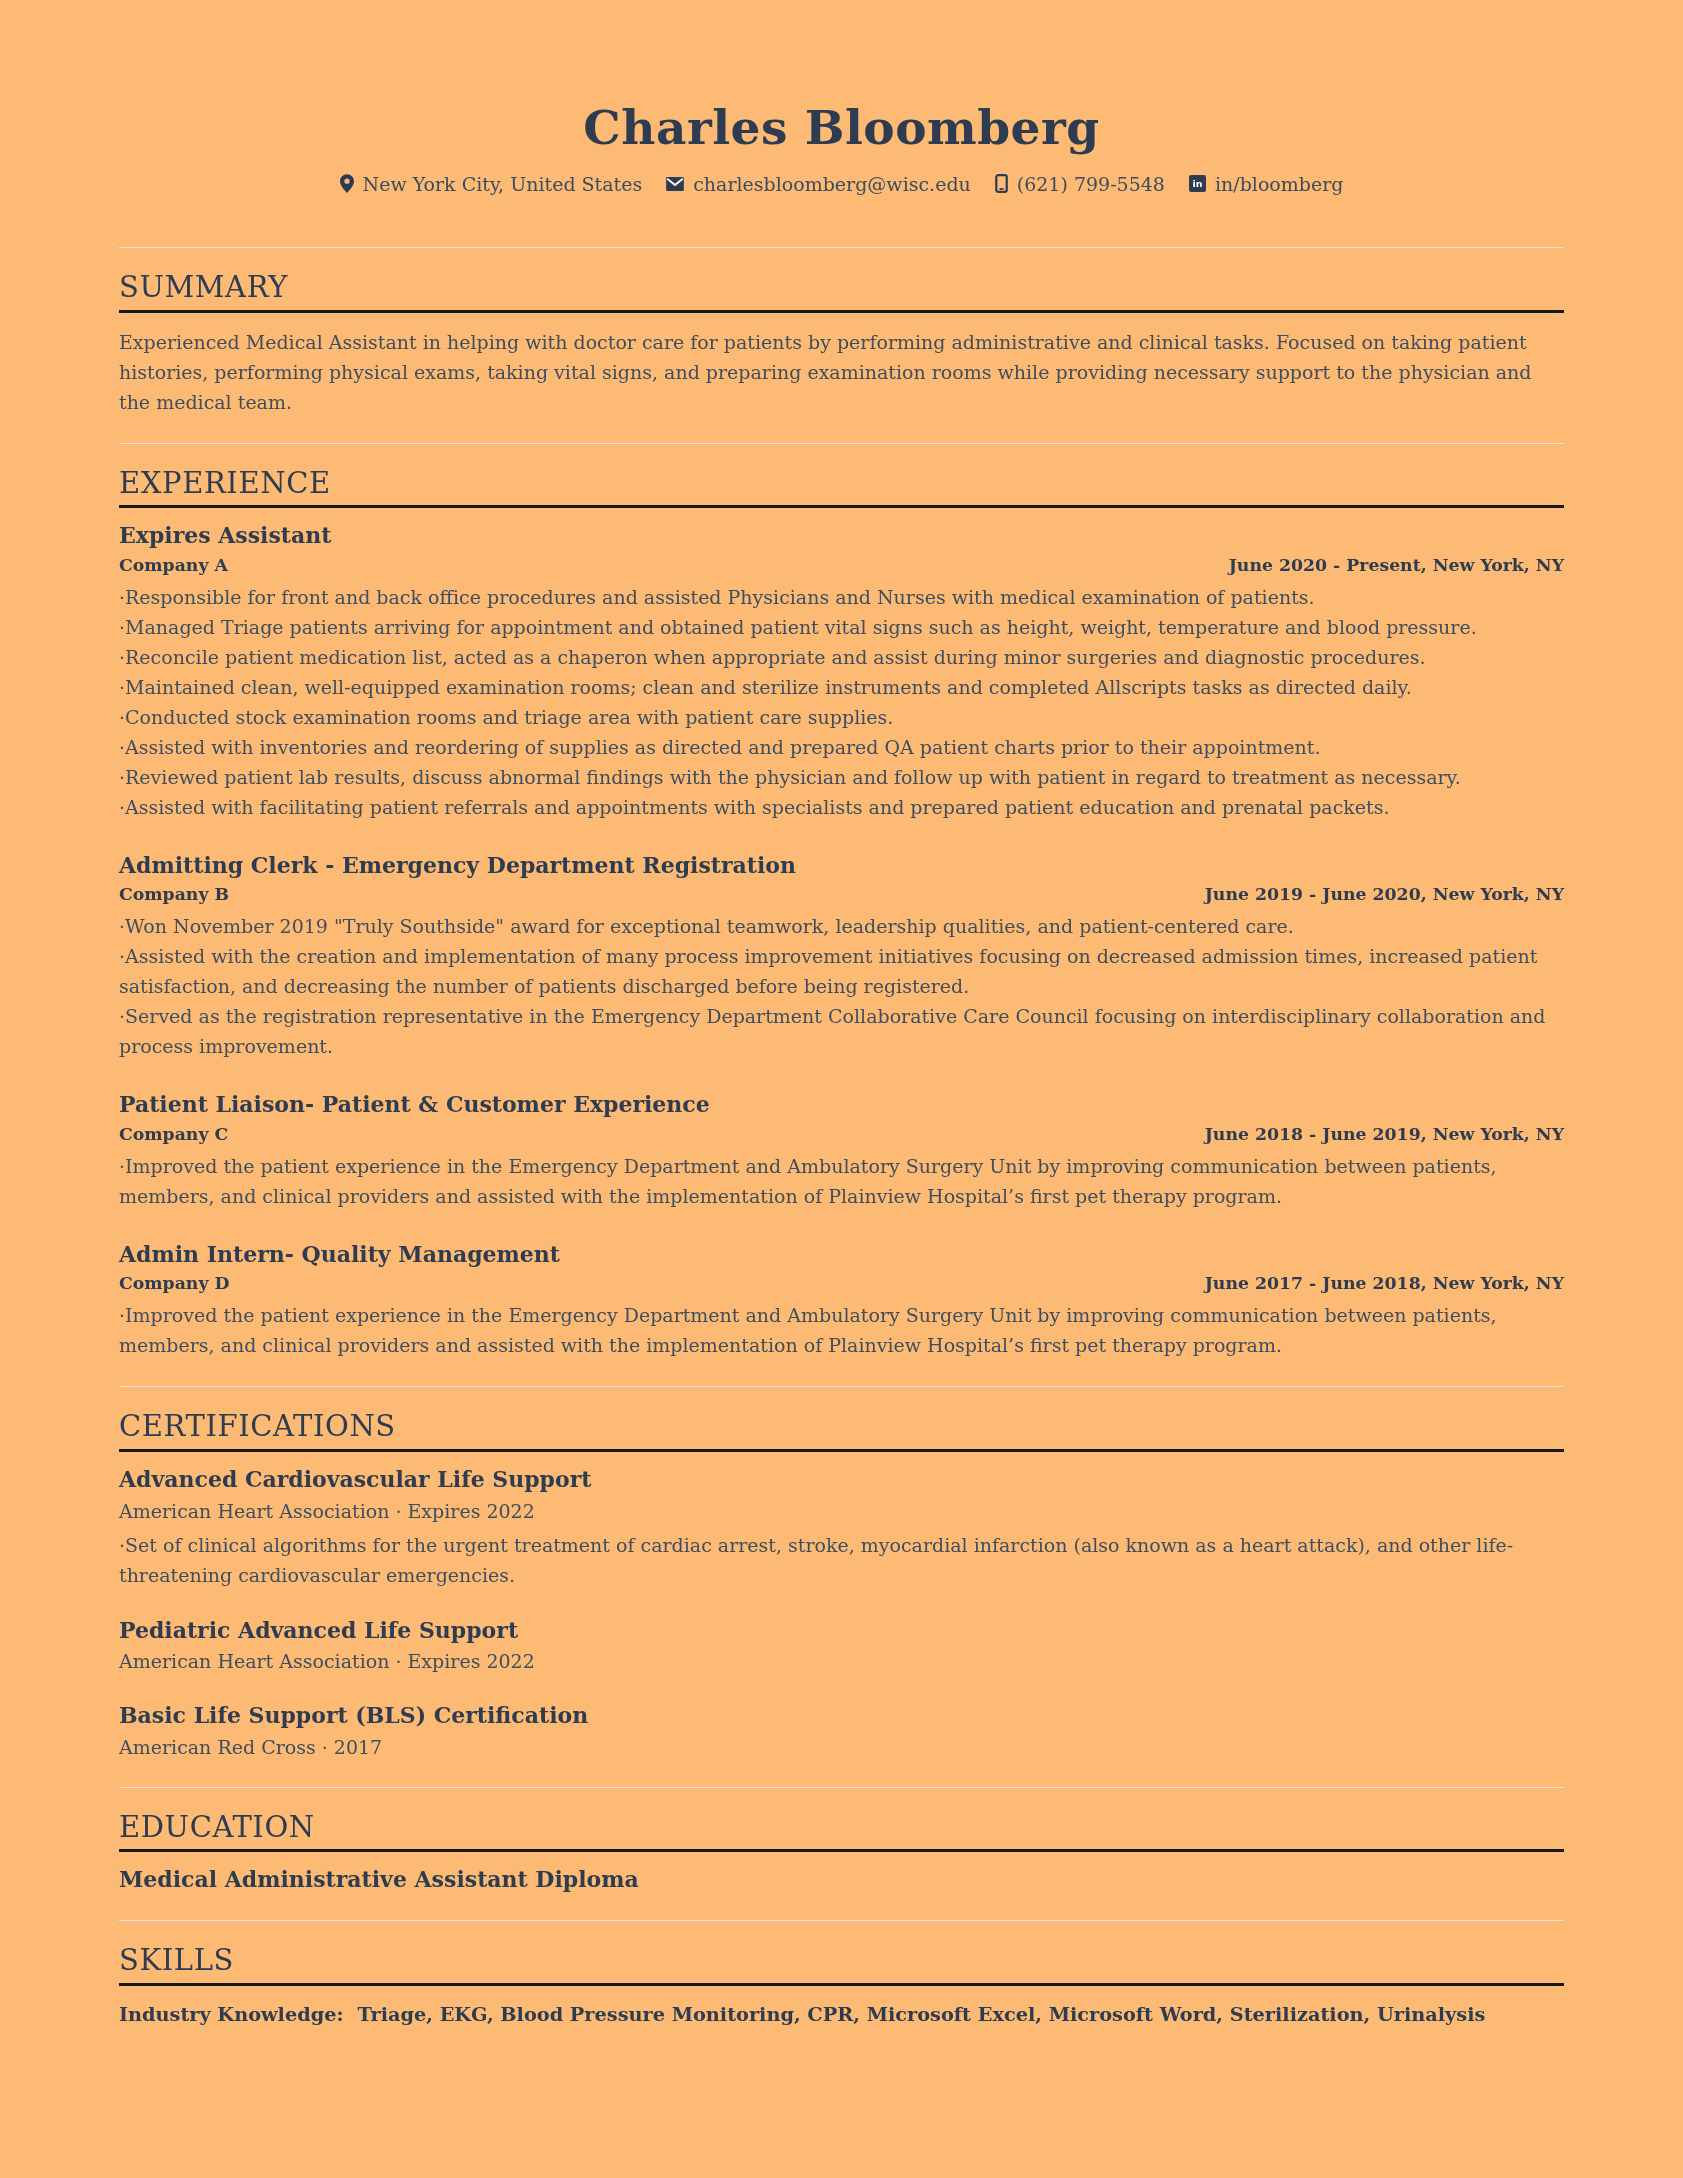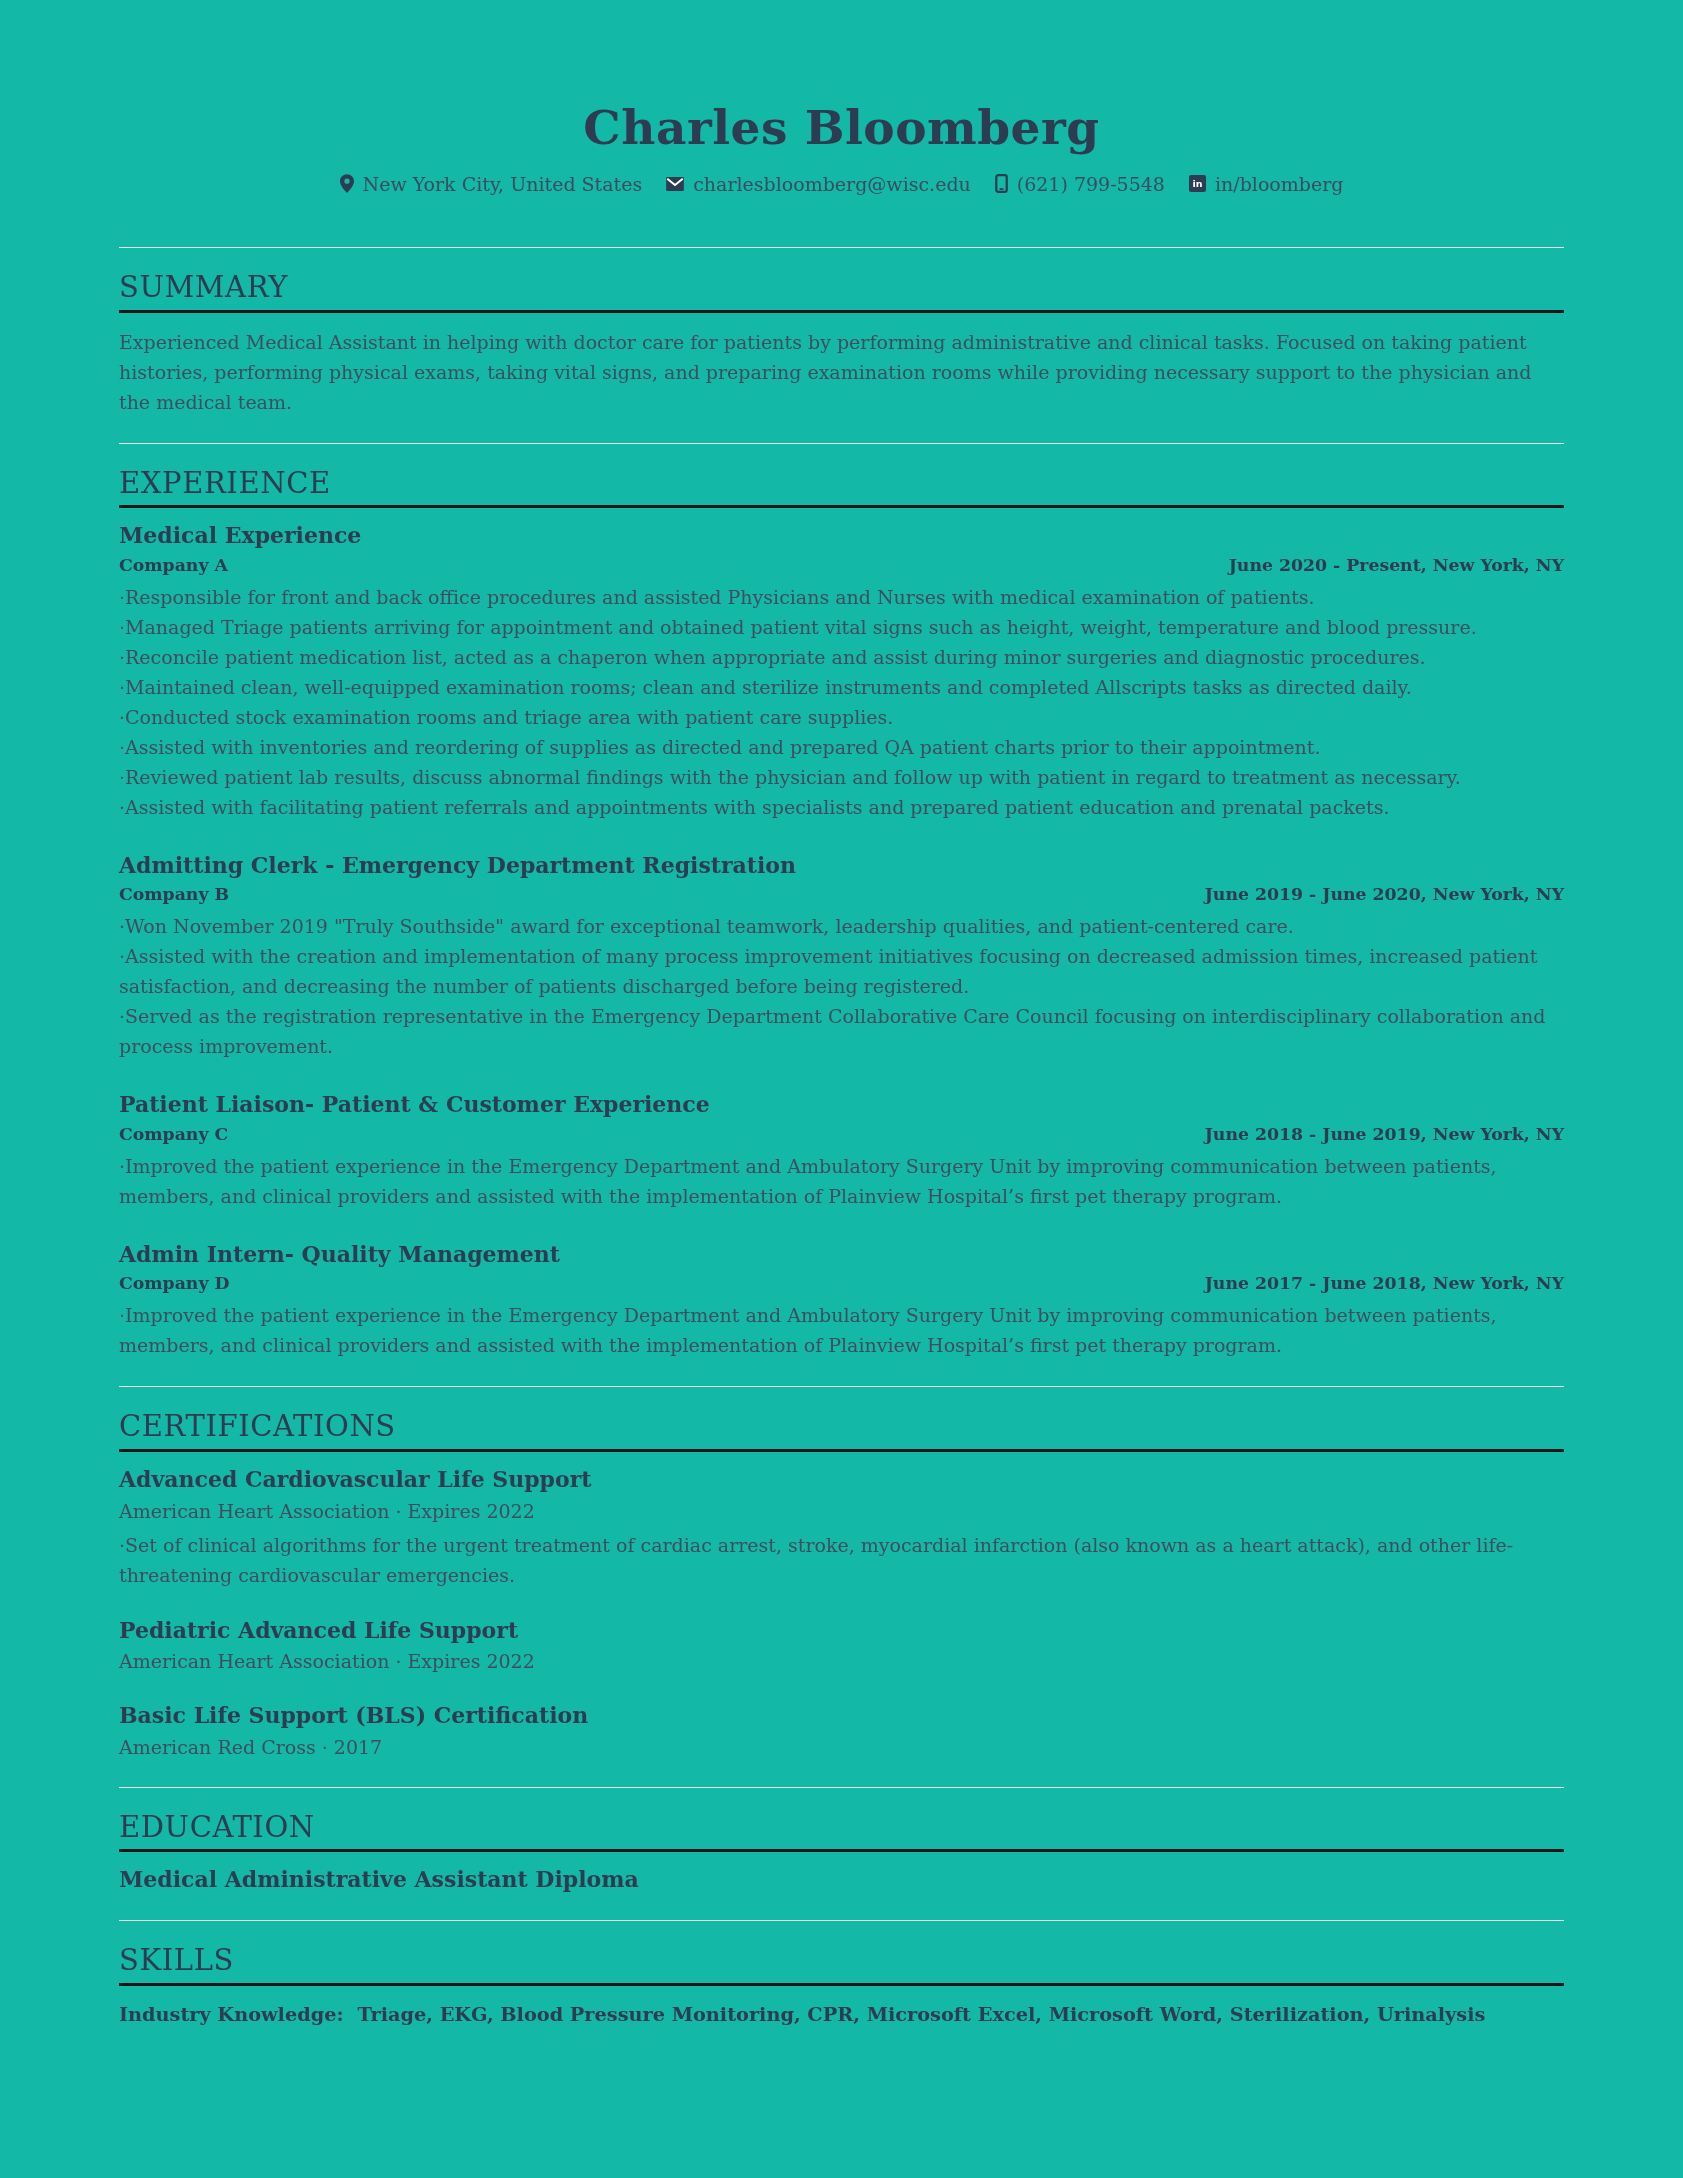--- a/index.html
+++ b/index.html
@@ -9,21 +9,21 @@
     height: 2178px;
     font-family: "DejaVu Serif", "Liberation Serif", serif;
     color: #3f4e5e;
     position: relative;
     overflow: hidden;
   }
   .page {
     width: 1683px;
     height: 2178px;
     padding: 99px 119px 59px 119px;
-    background: #14b8a6;
+    background: #fdba74;
   }
   
   .rz-header { text-align: center; margin-bottom: 50px; }
   .candidate-name {
     font-size: 47px;
     font-weight: 700;
     line-height: 1.25;
     color: #2d3c50;
     letter-spacing: 0.5px;
   }
@@ -135,21 +135,21 @@
 
   <section class="section">
     <h2 class="section-title">SUMMARY</h2>
     <p class="body-text">Experienced Medical Assistant in helping with doctor care for patients by performing administrative and clinical tasks. Focused on taking patient histories, performing physical exams, taking vital signs, and preparing examination rooms while providing necessary support to the physician and the medical team.</p>
   </section>
 
   <section class="section">
     <h2 class="section-title">EXPERIENCE</h2>
 
     <div class="job">
-      <h3 class="entry-title">Medical Experience</h3>
+      <h3 class="entry-title">Expires Assistant</h3>
       <div class="meta-row">
         <span>Company A</span>
         <span>June 2020 - Present, New York, NY</span>
       </div>
       <div class="bullets">
         <p class="bullet">Responsible for front and back office procedures and assisted Physicians and Nurses with medical examination of patients.</p>
         <p class="bullet">Managed Triage patients arriving for appointment and obtained patient vital signs such as height, weight, temperature and blood pressure.</p>
         <p class="bullet">Reconcile patient medication list, acted as a chaperon when appropriate and assist during minor surgeries and diagnostic procedures.</p>
         <p class="bullet">Maintained clean, well-equipped examination rooms; clean and sterilize instruments and completed Allscripts tasks as directed daily.</p>
         <p class="bullet">Conducted stock examination rooms and triage area with patient care supplies.</p>

